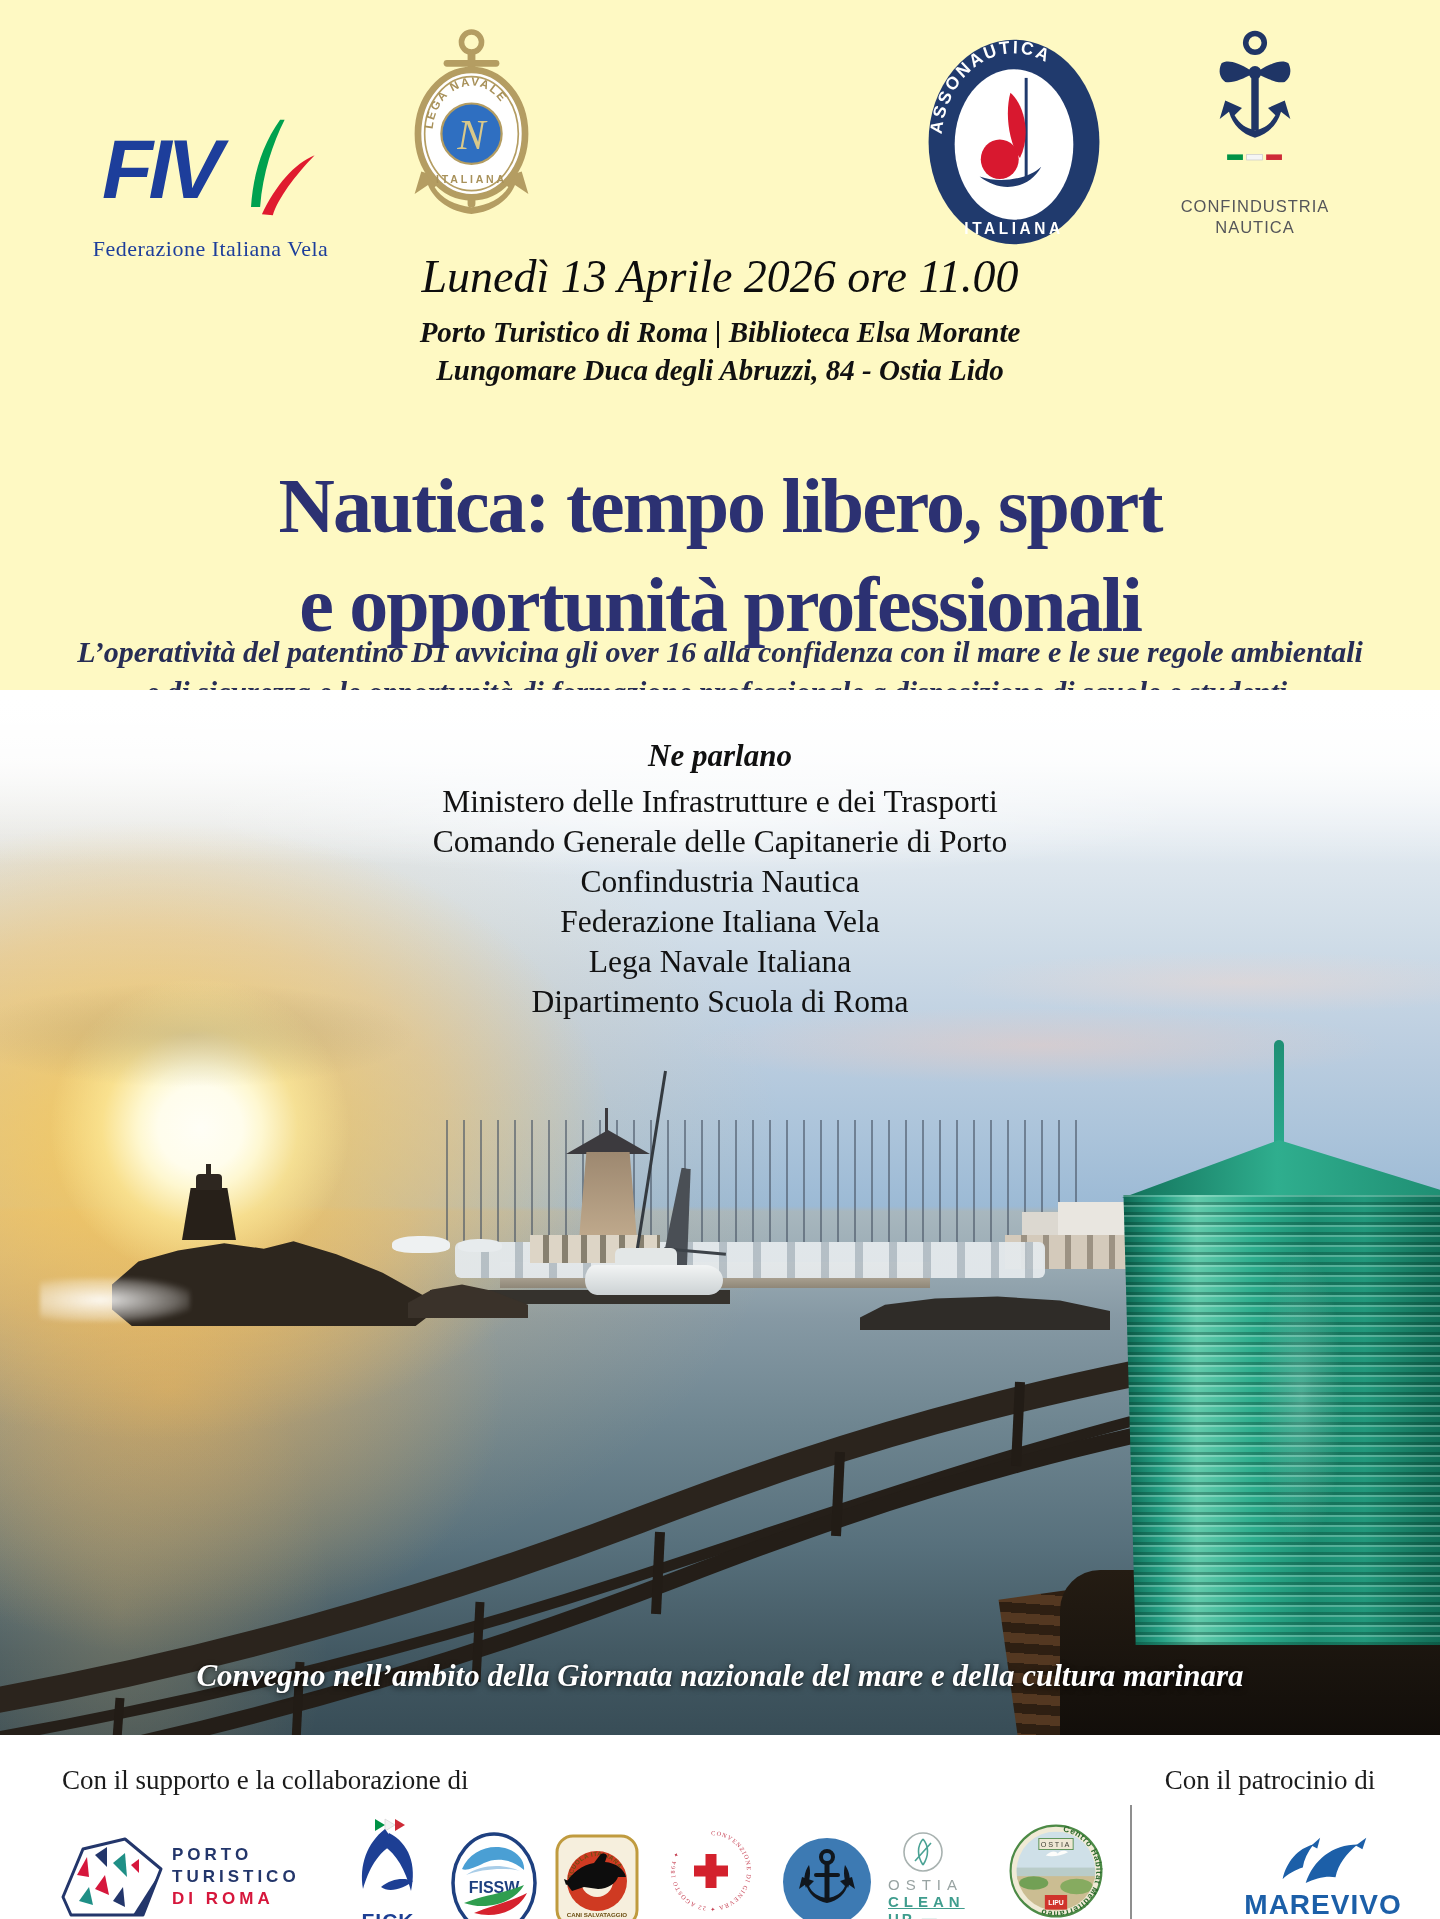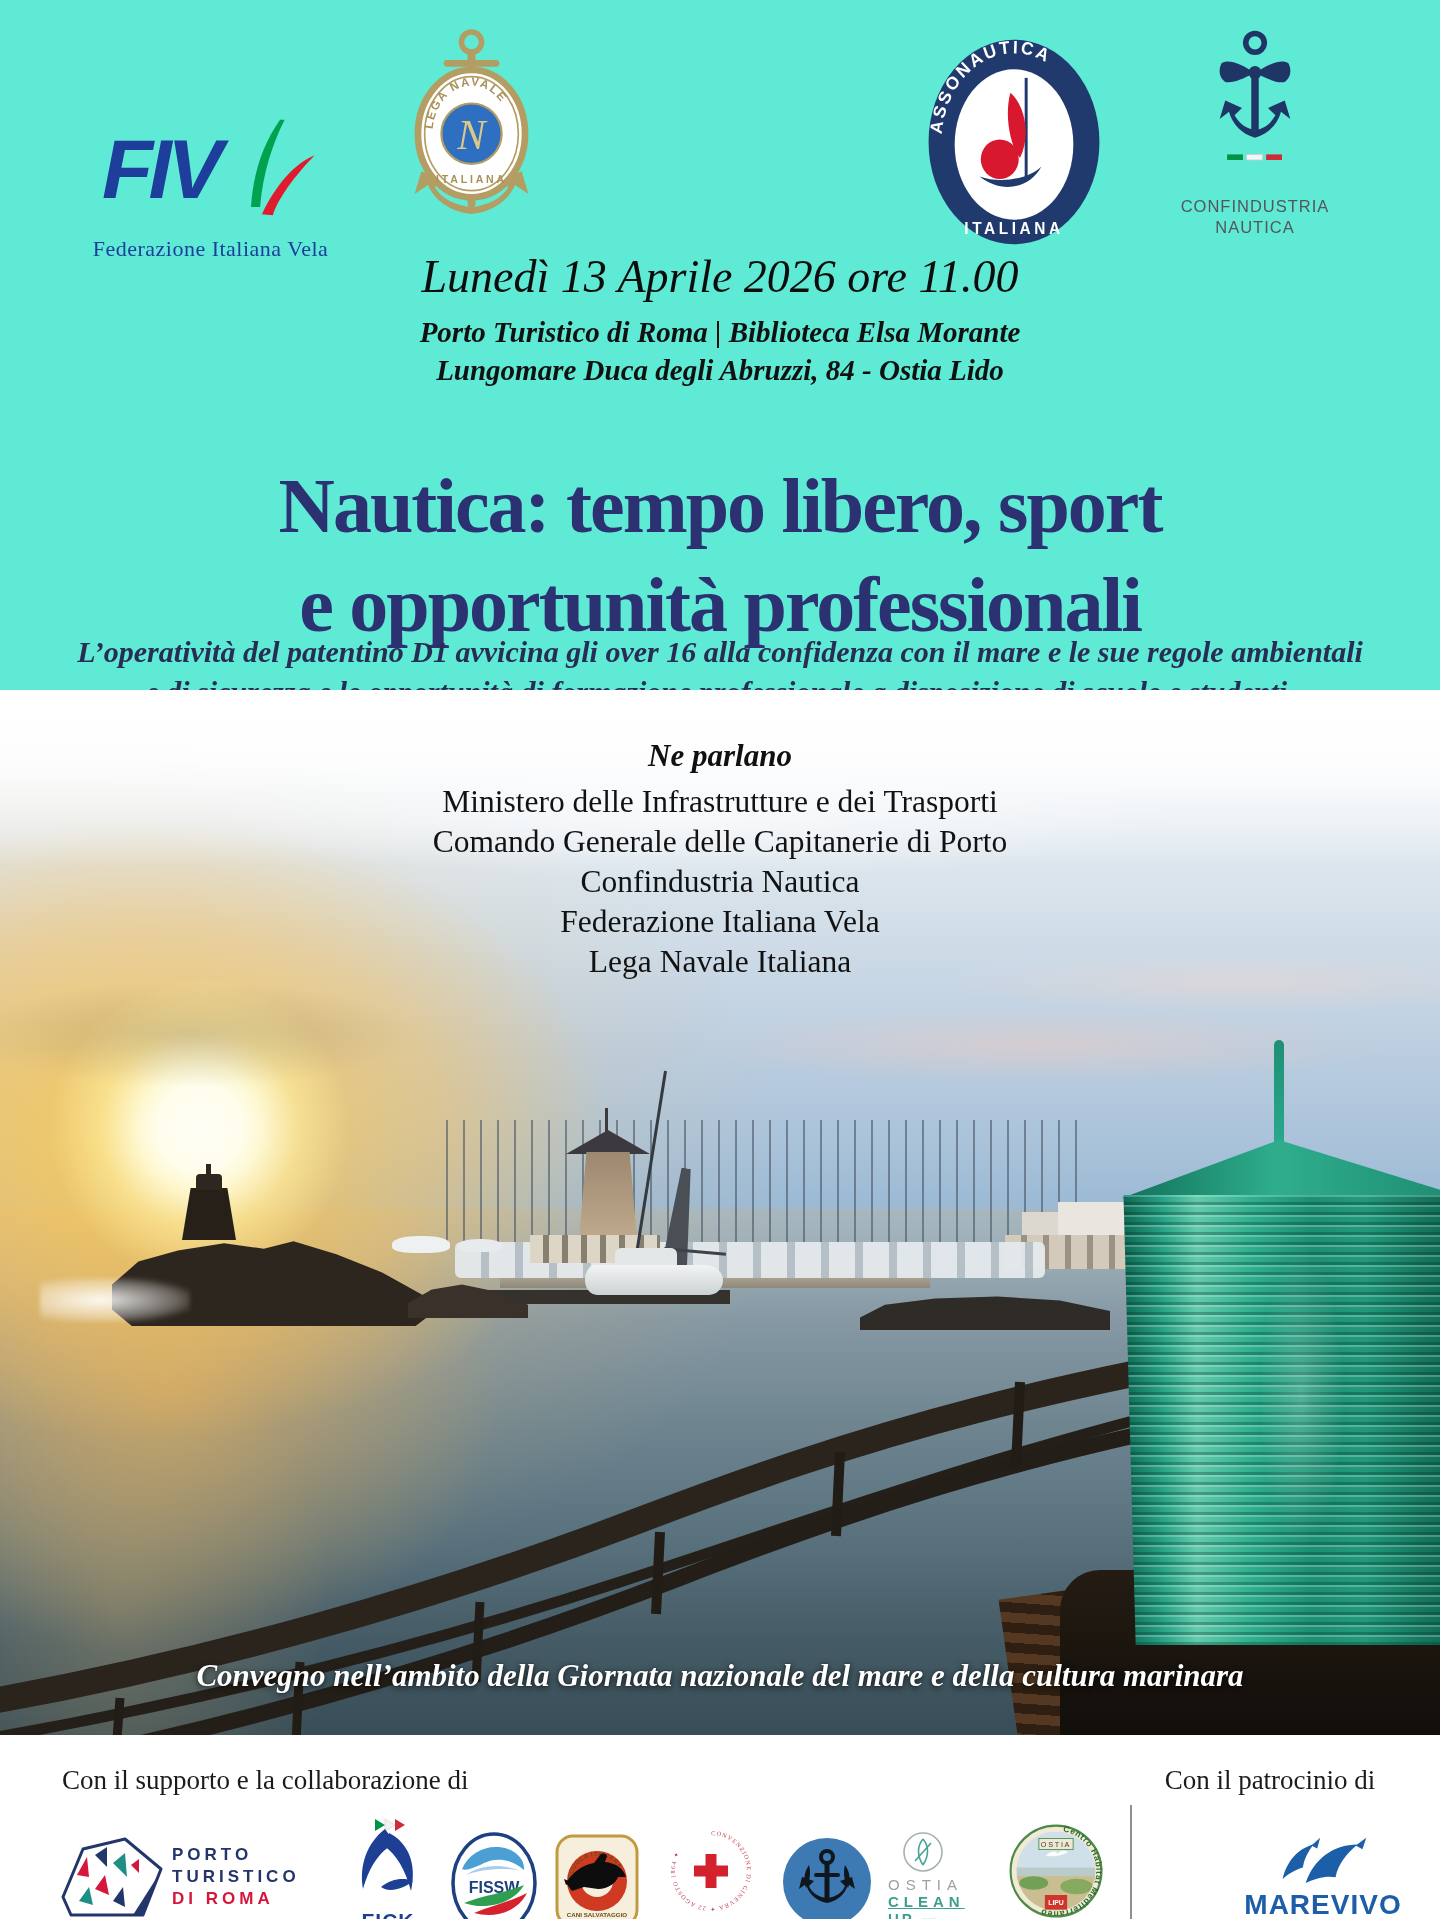--- a/index.html
+++ b/index.html
@@ -1,18 +1,18 @@
 <!DOCTYPE html>
 <html><head>
 <meta charset="utf-8">
 <style>
   html,body{margin:0;padding:0;background:#777;}
   #page{
     position:relative;width:1440px;height:1919px;margin:0 auto;
-    background:#5eead4;overflow:hidden;
+    background:#fef9c3;overflow:hidden;
     font-family:"Liberation Serif",serif;color:#1a1a1a;
   }
   .center{left:0;right:0;text-align:center;}
 
   
   .logo-fiv{position:absolute;left:58px;top:118px;width:305px;text-align:center;}
   .logo-fiv .caption{margin-top:14px;font-size:22px;color:#1d3e9b;letter-spacing:.5px;}
   .logo-lni{position:absolute;left:399px;top:22px;}
   .logo-asso{position:absolute;left:925px;top:36px;}
   .logo-cn{position:absolute;left:1155px;top:28px;width:200px;text-align:center;}
@@ -288,20 +288,21 @@
     <div class="fade-top"></div>
   </div>
 
   <div class="speakers">
     <div class="heading">Ne parlano</div>
     <div class="item">Ministero delle Infrastrutture e dei Trasporti</div>
     <div class="item">Comando Generale delle Capitanerie di Porto</div>
     <div class="item">Confindustria Nautica</div>
     <div class="item">Federazione Italiana Vela</div>
     <div class="item">Lega Navale Italiana</div>
+    <div class="item">Dipartimento Scuola di Roma</div>
   </div>
 
   <div class="footer">
     <div class="support-label">Con il supporto e la collaborazione di</div>
     <div class="patronage-label">Con il patrocinio di</div>
     <div class="f-divider"></div>
 
     <div class="pt-logo">
       <svg width="115" height="84" viewBox="0 0 115 84">
         <path d="M8,62 L28,14 L70,4 L106,34 L88,80 L16,80 Z" fill="none" stroke="#23366b" stroke-width="3" stroke-linejoin="round"></path>

